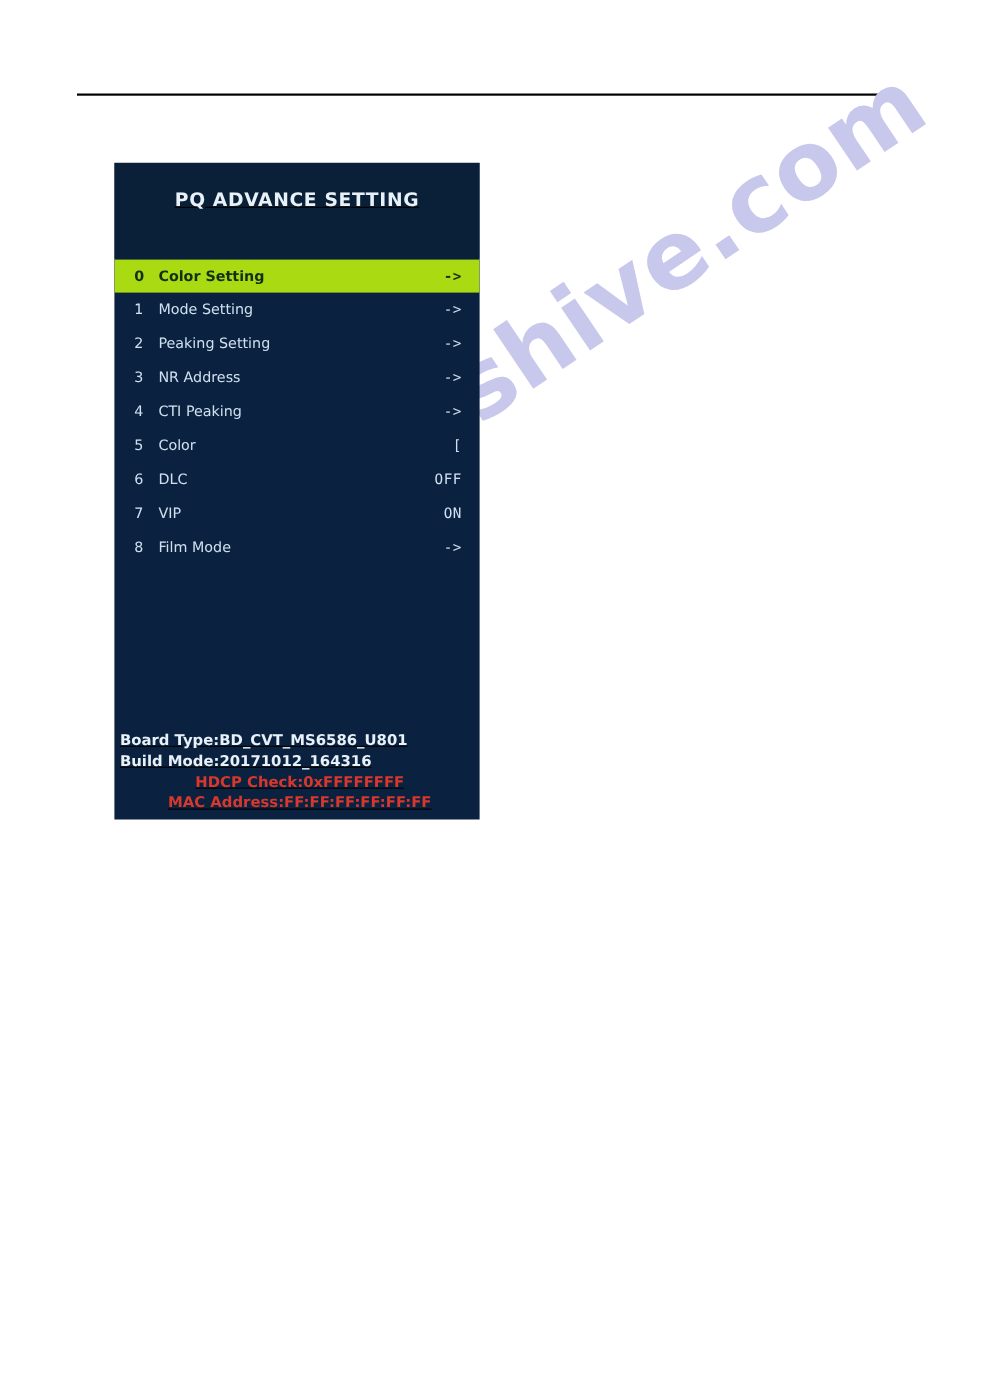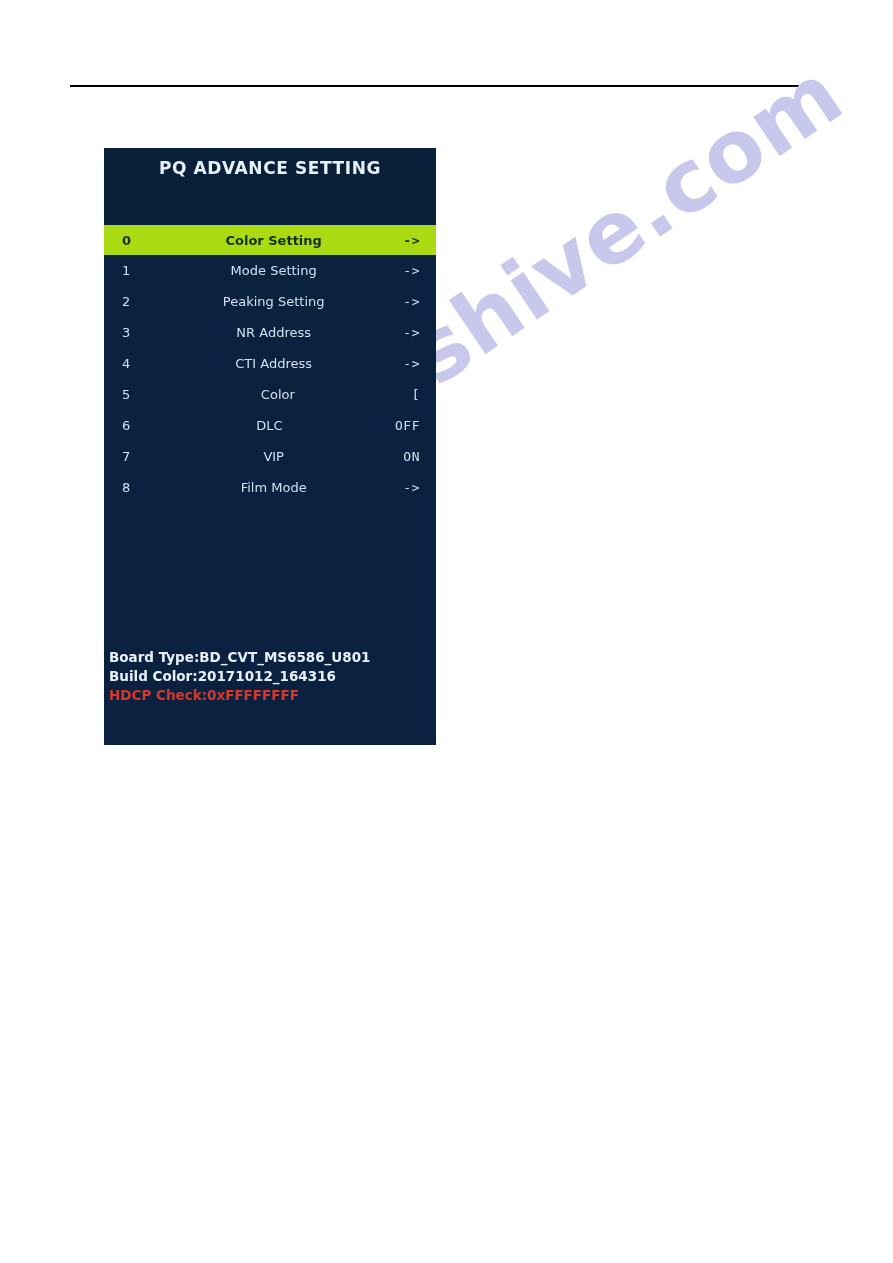--- a/index.html
+++ b/index.html
@@ -48,27 +48,28 @@
   .osd-panel {
     position: absolute;
     left: 104px;
     top: 148px;
     width: 332px;
     height: 597px;
     background: #0a2240;
     overflow: hidden;
   }
   .osd-header {
-    height: 76px;
+    height: 87px;
     background: #0a2038;
     display: flex;
     align-items: flex-start;
     justify-content: center;
-    padding-top: 10px;
+    padding-top: 24px;
     box-sizing: border-box;
+    text-decoration: underline;
   }
   .osd-title {
     color: #e8f0f8;
     font-size: 17px;
     font-weight: 700;
     letter-spacing: 0.6px;
     font-family: "DejaVu Sans", sans-serif;
   }
 
   .osd-list {
@@ -91,53 +92,55 @@
     height: 30px;
   }
   .osd-index {
     width: 22px;
     flex: 0 0 22px;
     text-align: left;
     font-size: 13px;
   }
   .osd-label {
     flex: 1 1 auto;
-    text-align: center;
+    text-align: left;
     white-space: nowrap;
   }
   .osd-value {
     flex: 0 0 auto;
     text-align: right;
     font-size: 13px;
     letter-spacing: 0.5px;
     font-family: "DejaVu Sans Mono", monospace;
   }
 
   
   .osd-footer {
     position: absolute;
     left: 0;
-    top: 500px;
+    top: 516px;
     width: 332px;
     padding: 0 0 0 5px;
     box-sizing: border-box;
     font-family: "DejaVu Sans", sans-serif;
+    text-decoration: underline;
   }
   .osd-footer-line {
     font-size: 13.5px;
     line-height: 19px;
     white-space: nowrap;
   }
   .osd-footer-line.info {
     color: #e9f1f8;
     font-weight: 700;
   }
   .osd-footer-line.alert {
     color: #d8372b;
     font-weight: 700;
+    text-align: center;
   }
 </style>
 </head>
 <body>
 
 <div class="page-rule"></div>
 
 <div class="watermark">manualshive.com</div>
 
 <div class="osd-panel">
@@ -162,21 +165,21 @@
         <span class="osd-label">Peaking Setting</span>
         <span class="osd-value">-&gt;</span>
       </div>
       <div class="osd-row">
         <span class="osd-index">3</span>
         <span class="osd-label">NR Address</span>
         <span class="osd-value">-&gt;</span>
       </div>
       <div class="osd-row">
         <span class="osd-index">4</span>
-        <span class="osd-label">CTI Address</span>
+        <span class="osd-label">CTI Peaking</span>
         <span class="osd-value">-&gt;</span>
       </div>
       <div class="osd-row">
         <span class="osd-index">5</span>
         <span class="osd-label">Color</span>
         <span class="osd-value">[</span>
       </div>
       <div class="osd-row">
         <span class="osd-index">6</span>
         <span class="osd-label">DLC</span>
@@ -189,17 +192,18 @@
       </div>
       <div class="osd-row">
         <span class="osd-index">8</span>
         <span class="osd-label">Film Mode</span>
         <span class="osd-value">-&gt;</span>
       </div>
     </div>
 
   <div class="osd-footer">
       <div class="osd-footer-line info">Board Type:BD_CVT_MS6586_U801</div>
-      <div class="osd-footer-line info">Build Color:20171012_164316</div>
+      <div class="osd-footer-line info">Build Mode:20171012_164316</div>
       <div class="osd-footer-line alert">HDCP Check:0xFFFFFFFF</div>
+      <div class="osd-footer-line alert">MAC Address:FF:FF:FF:FF:FF:FF</div>
     </div>
 
 </div>
 
 </body></html>

